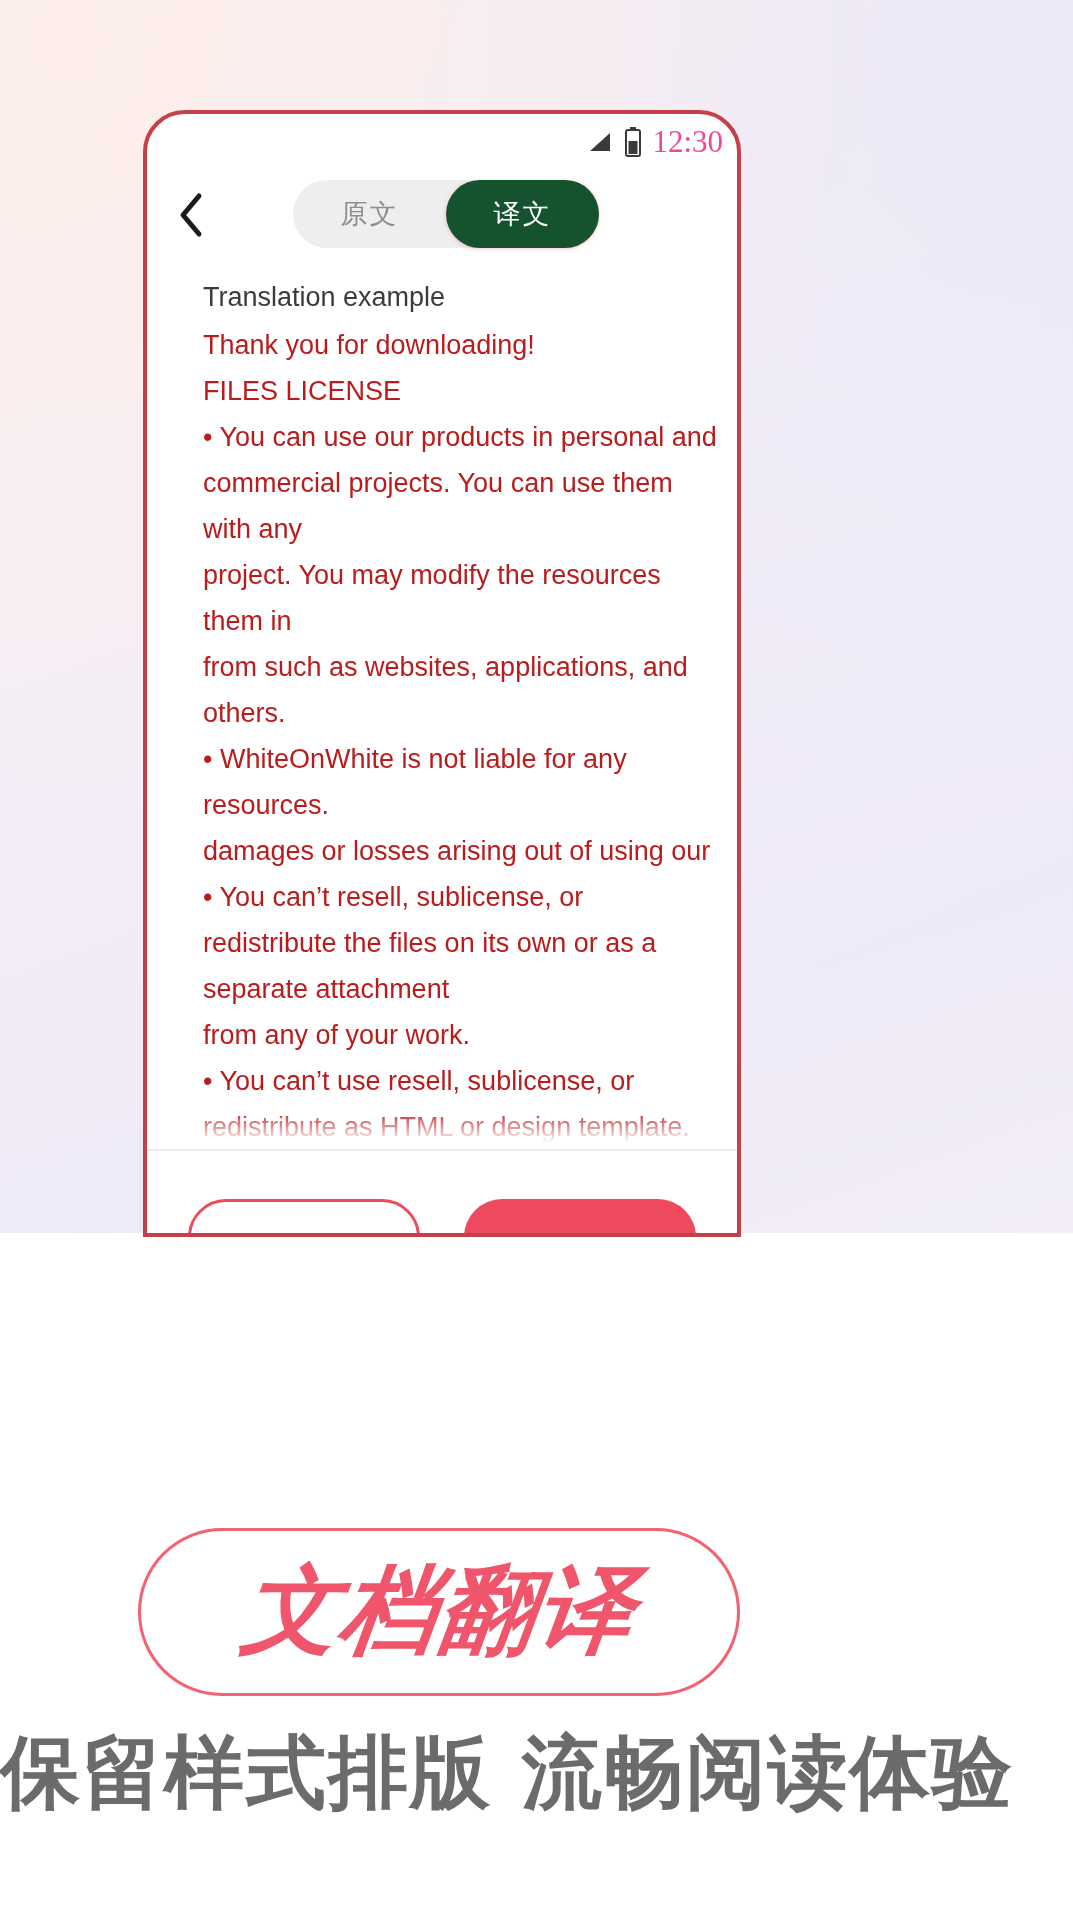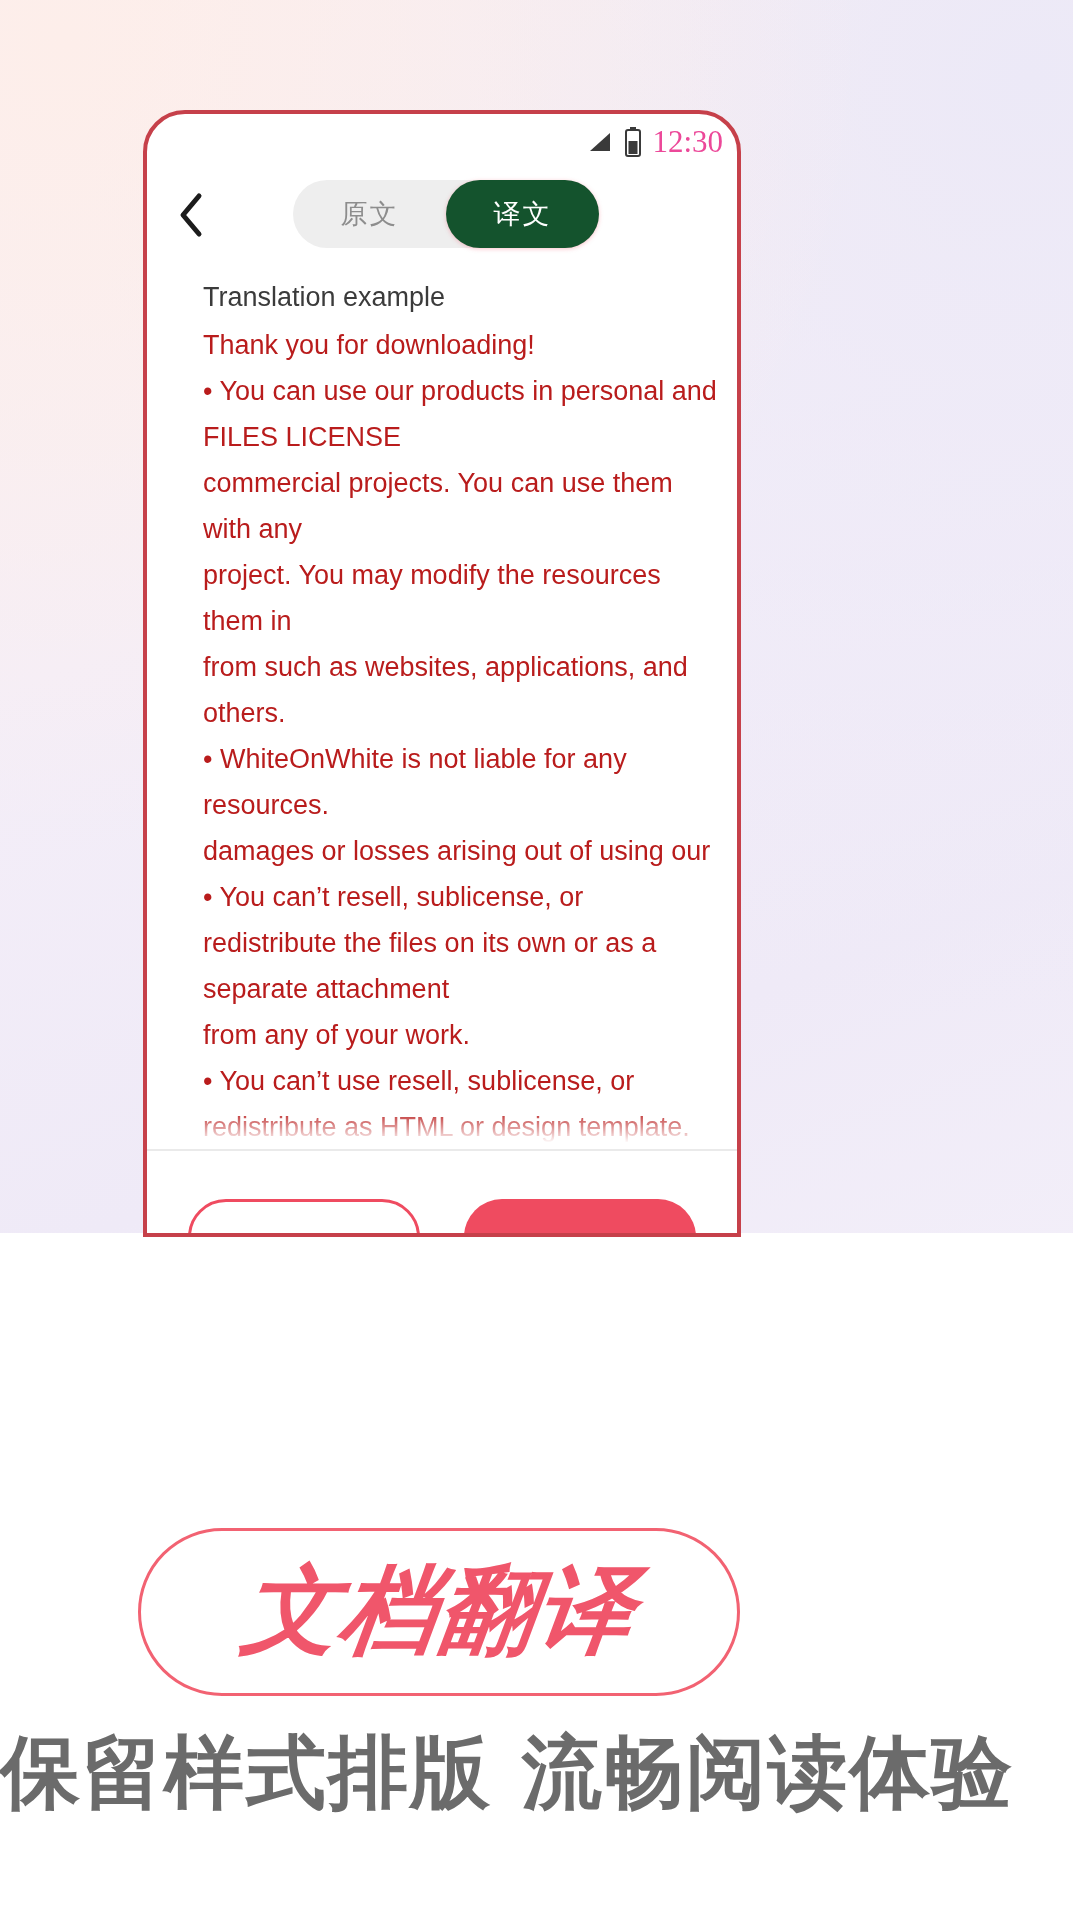--- a/index.html
+++ b/index.html
@@ -226,22 +226,22 @@
       <div class="seg-btn active">
         <span>译文</span>
       </div>
     </div>
   </div>
 
   <div id="doc-scroll">
     <div id="doc-title">Translation example</div>
 
     <div class="doc-line">Thank you for downloading!</div>
+    <div class="doc-line">FILES LICENSE</div>
     <div class="doc-line">• You can use our products in personal and</div>
-    <div class="doc-line">FILES LICENSE</div>
     <div class="doc-line">commercial projects. You can use them</div>
     <div class="doc-line">with any</div>
     <div class="doc-line">project. You may modify the resources</div>
     <div class="doc-line">them in</div>
     <div class="doc-line">from such as websites, applications, and</div>
     <div class="doc-line">others.</div>
     <div class="doc-line">• WhiteOnWhite is not liable for any</div>
     <div class="doc-line">resources.</div>
     <div class="doc-line">damages or losses arising out of using our</div>
     <div class="doc-line">• You can’t resell, sublicense, or</div>

